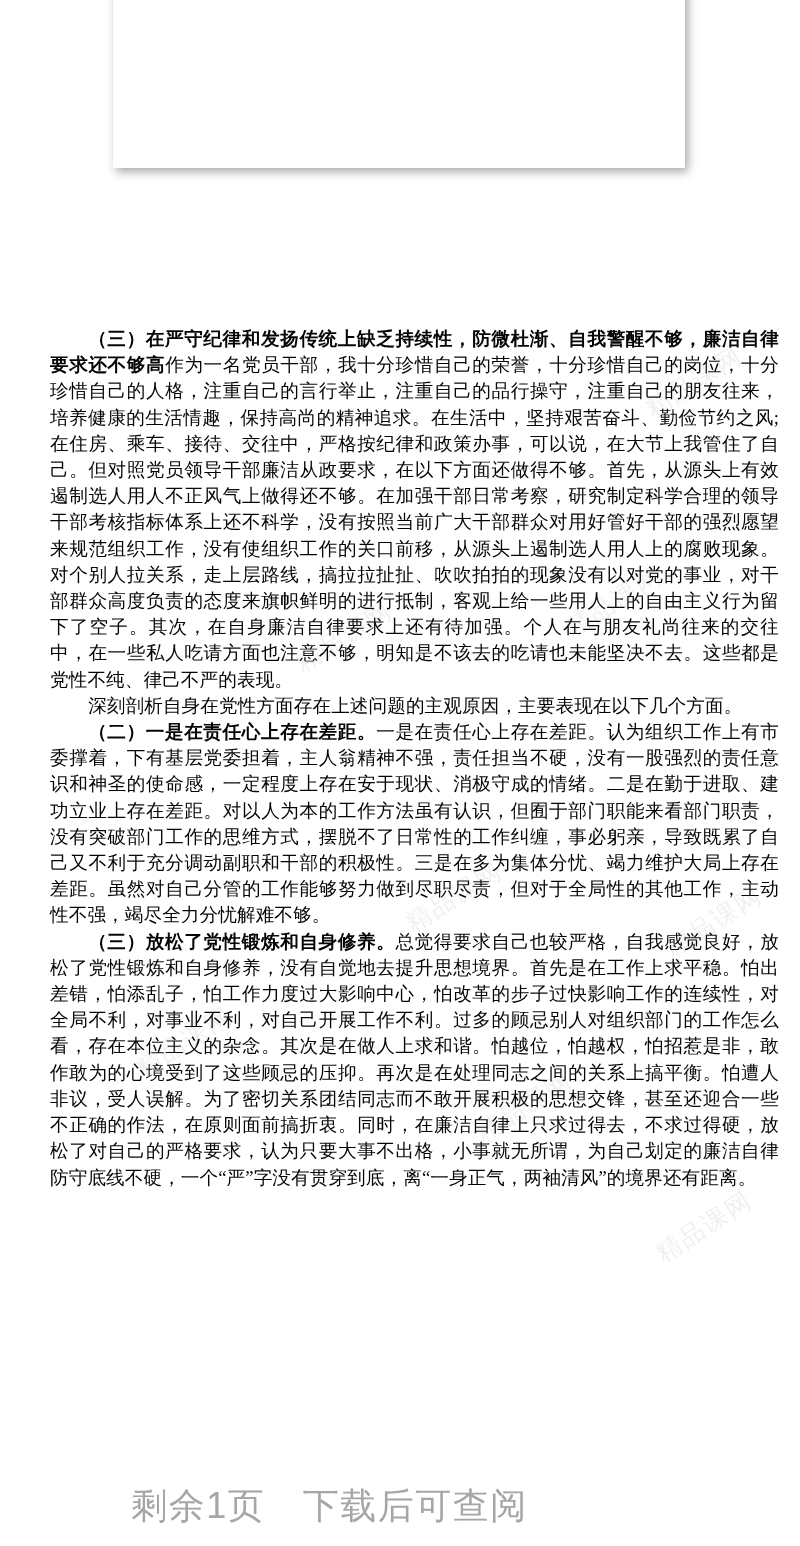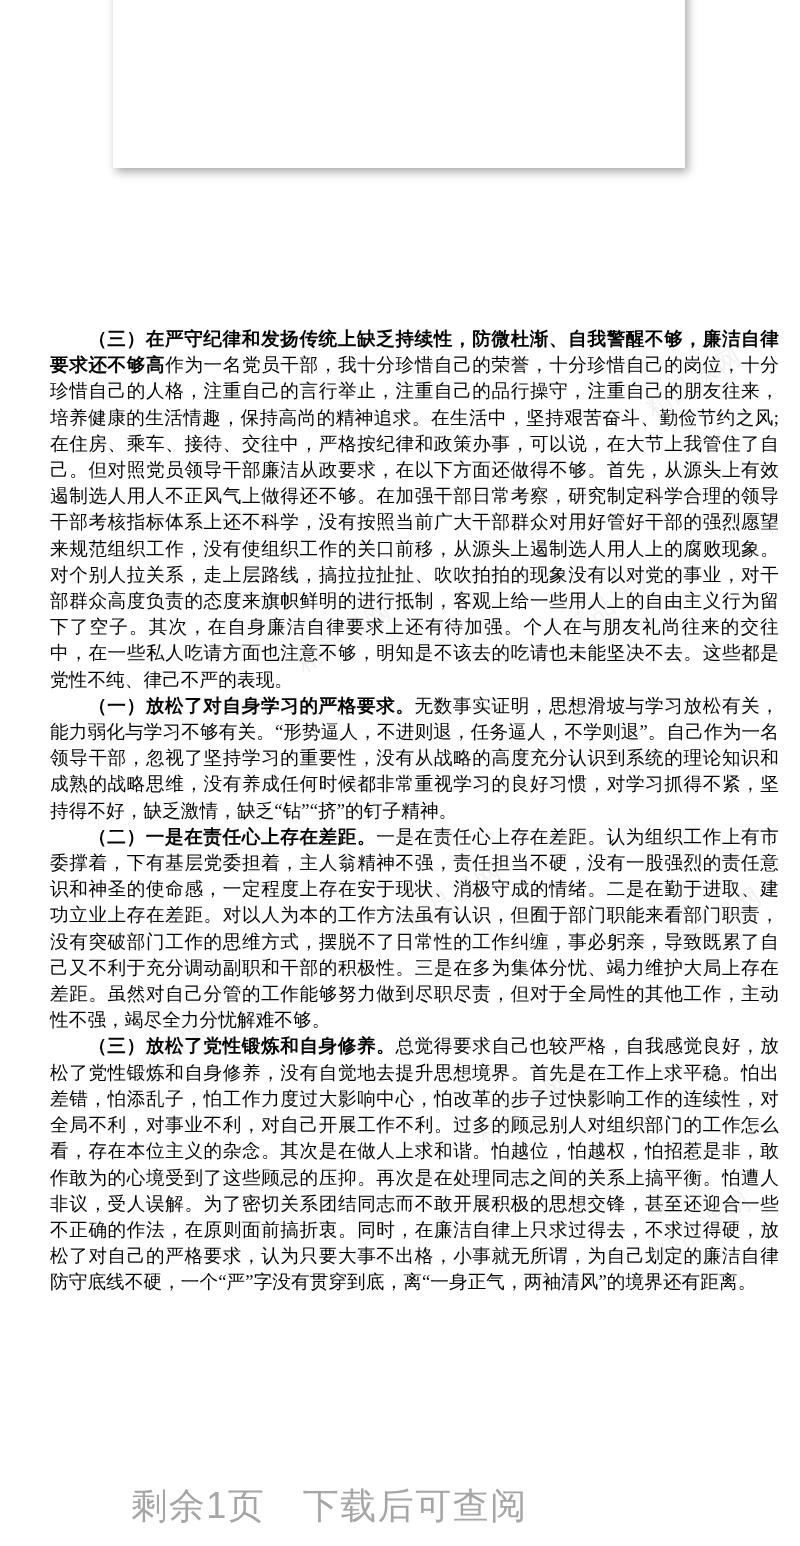--- a/index.html
+++ b/index.html
@@ -110,22 +110,22 @@
   <div class="page-card">
     
   </div>
 </div>
 
 <div class="doc-body">
 
   <p class="para indent"><span class="hd">（三）在严守纪律和发扬传统上缺乏持续性，防微杜渐、自我警醒不够，廉洁自律要求还不够高</span><span>作为一名党员干部，我十分珍惜自己的荣誉，十分珍惜自己的岗位，十分珍惜自己的人格，注重自己的言行举止，注重自己的品行操守，注重自己的朋友往来，培养健康的生活情趣，保持高尚的精神追求。在生活中，坚持艰苦奋斗、勤俭节约之风;在住房、乘车、接待、交往中，严格按纪律和政策办事，可以说，在大节上我管住了自己。但对照党员领导干部廉洁从政要求，在以下方面还做得不够。首先，从源头上有效遏制选人用人不正风气上做得还不够。在加强干部日常考察，研究制定科学合理的领导干部考核指标体系上还不科学，没有按照当前广大干部群众对用好管好干部的强烈愿望来规范组织工作，没有使组织工作的关口前移，从源头上遏制选人用人上的腐败现象。对个别人拉关系，走上层路线，搞拉拉扯扯、吹吹拍拍的现象没有以对党的事业，对干部群众高度负责的态度来旗帜鲜明的进行抵制，客观上给一些用人上的自由主义行为留下了空子。其次，在自身廉洁自律要求上还有待加强。个人在与朋友礼尚往来的交往中，在一些私人吃请方面也注意不够，明知是不该去的吃请也未能坚决不去。这些都是党性不纯、律己不严的表现。</span></p>
 
 
+  <p class="para indent">深刻剖析自身在党性方面存在上述问题的主观原因，主要表现在以下几个方面。</p>
 
-  <p class="para indent gap-top"><span class="hd">（一）放松了对自身学习的严格要求。</span><span>无数事实证明，思想滑坡与学习放松有关，能力弱化与学习不够有关。“形势逼人，不进则退，任务逼人，不学则退”。自己作为一名领导干部，忽视了坚持学习的重要性，没有从战略的高度充分认识到系统的理论知识和成熟的战略思维，没有养成任何时候都非常重视学习的良好习惯，对学习抓得不紧，坚持得不好，缺乏激情，缺乏“钻”“挤”的钉子精神。</span></p>
 
   <p class="para indent gap-top"><span class="hd">（二）一是在责任心上存在差距。</span><span>一是在责任心上存在差距。认为组织工作上有市委撑着，下有基层党委担着，主人翁精神不强，责任担当不硬，没有一股强烈的责任意识和神圣的使命感，一定程度上存在安于现状、消极守成的情绪。二是在勤于进取、建功立业上存在差距。对以人为本的工作方法虽有认识，但囿于部门职能来看部门职责，没有突破部门工作的思维方式，摆脱不了日常性的工作纠缠，事必躬亲，导致既累了自己又不利于充分调动副职和干部的积极性。三是在多为集体分忧、竭力维护大局上存在差距。虽然对自己分管的工作能够努力做到尽职尽责，但对于全局性的其他工作，主动性不强，竭尽全力分忧解难不够。</span></p>
 
   <p class="para indent gap-top"><span class="hd">（三）放松了党性锻炼和自身修养。</span><span>总觉得要求自己也较严格，自我感觉良好，放松了党性锻炼和自身修养，没有自觉地去提升思想境界。首先是在工作上求平稳。怕出差错，怕添乱子，怕工作力度过大影响中心，怕改革的步子过快影响工作的连续性，对全局不利，对事业不利，对自己开展工作不利。过多的顾忌别人对组织部门的工作怎么看，存在本位主义的杂念。其次是在做人上求和谐。怕越位，怕越权，怕招惹是非，敢作敢为的心境受到了这些顾忌的压抑。再次是在处理同志之间的关系上搞平衡。怕遭人非议，受人误解。为了密切关系团结同志而不敢开展积极的思想交锋，甚至还迎合一些不正确的作法，在原则面前搞折衷。同时，在廉洁自律上只求过得去，不求过得硬，放松了对自己的严格要求，认为只要大事不出格，小事就无所谓，为自己划定的廉洁自律防守底线不硬，一个“严”字没有贯穿到底，离“一身正气，两袖清风”的境界还有距离。</span></p>
 
 
 </div>
 
 <div class="wm-layer">
   <div class="wm" style="left:560px; top:585px;">精品课网</div>

